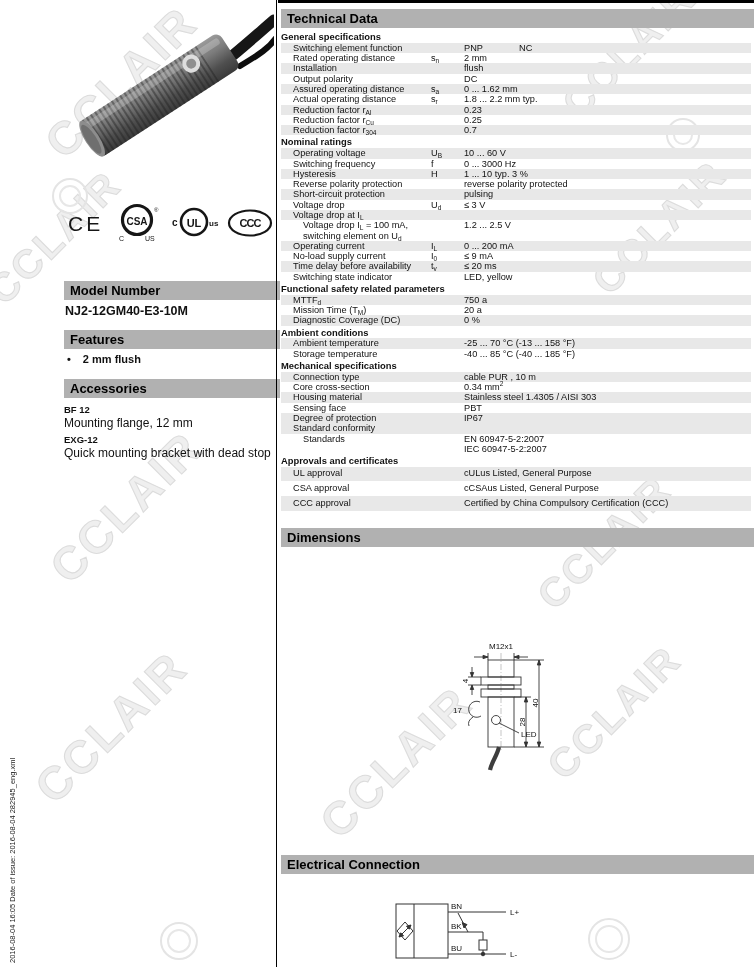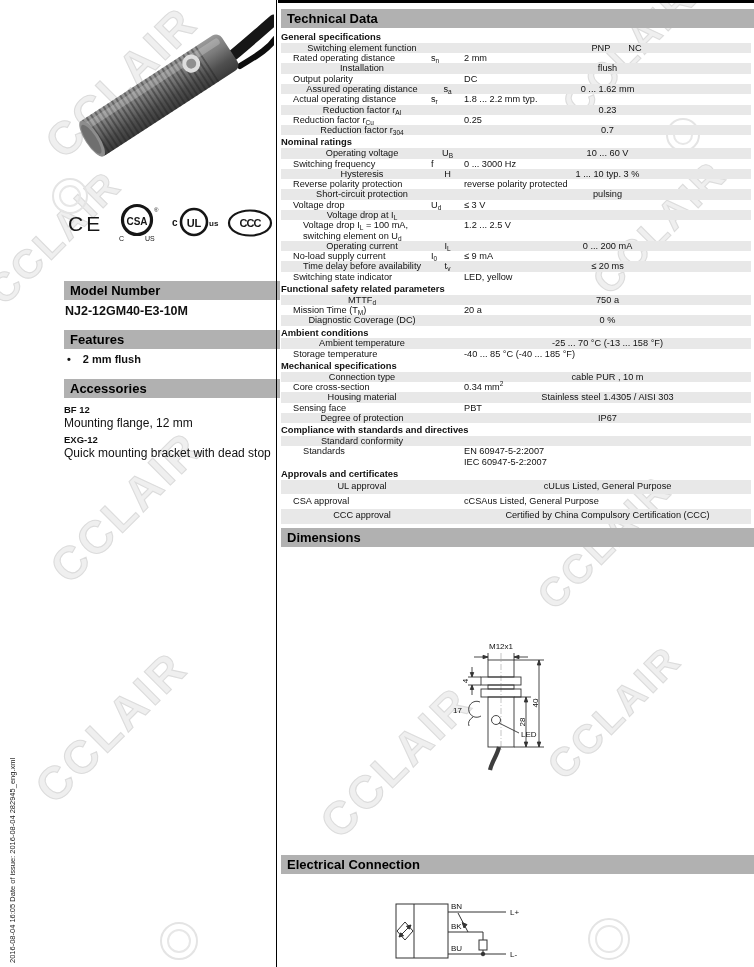--- a/index.html
+++ b/index.html
@@ -33,21 +33,21 @@
   .feature-item::before{content:"•";margin:0 12px 0 3px;font-weight:bold;}
   .acc-name{font-size:9.5px;font-weight:bold;margin-top:4px;}
   .acc-desc{font-size:12px;margin-top:1px;color:#111;}
   .certs{display:flex;align-items:center;justify-content:space-between;width:206px;padding:0 2px;}
   .certs svg{display:block;}
   
   .spec{position:absolute;left:3px;top:30px;width:470px;}
   .sec-title{font-weight:bold;font-size:9.4px;line-height:11.8px;margin-top:1px;}
   .sec-title.gap{}
   .row{display:flex;align-items:flex-start;min-height:10.3px;font-size:9.2px;line-height:10.2px;}
-  .row.shade{background:#e8e8e8;text-align:center;}
+  .row.shade{background:#e8e8e8;}
   .row.tall{min-height:13.2px;padding-top:1.5px;}
   .c-label{width:150px;padding-left:12px;box-sizing:border-box;}
   .c-label.ind2{padding-left:22px;}
   .c-sym{width:33px;}
   .c-val{flex:1;}
   .c-val .v1{display:inline-block;width:55px;}
   sub{font-size:6.5px;vertical-align:-2px;line-height:0;}
   sup{font-size:6.5px;vertical-align:4px;line-height:0;}
   
   .dim-svg{position:absolute;left:158px;top:640px;}
@@ -302,21 +302,20 @@
       <div class="row">
         <div class="c-label">Sensing face</div>
         <div class="c-sym"></div>
         <div class="c-val">PBT</div>
       </div>
       <div class="row shade">
         <div class="c-label">Degree of protection</div>
         <div class="c-sym"></div>
         <div class="c-val">IP67</div>
       </div>
-      <div class="sec-title">Compliance with standards and directives</div>
       <div class="row shade">
         <div class="c-label">Standard conformity</div>
         <div class="c-sym"></div>
         <div class="c-val"></div>
       </div>
       <div class="row">
         <div class="c-label ind2">Standards</div>
         <div class="c-sym"></div>
         <div class="c-val">
           <div>EN 60947-5-2:2007</div>

